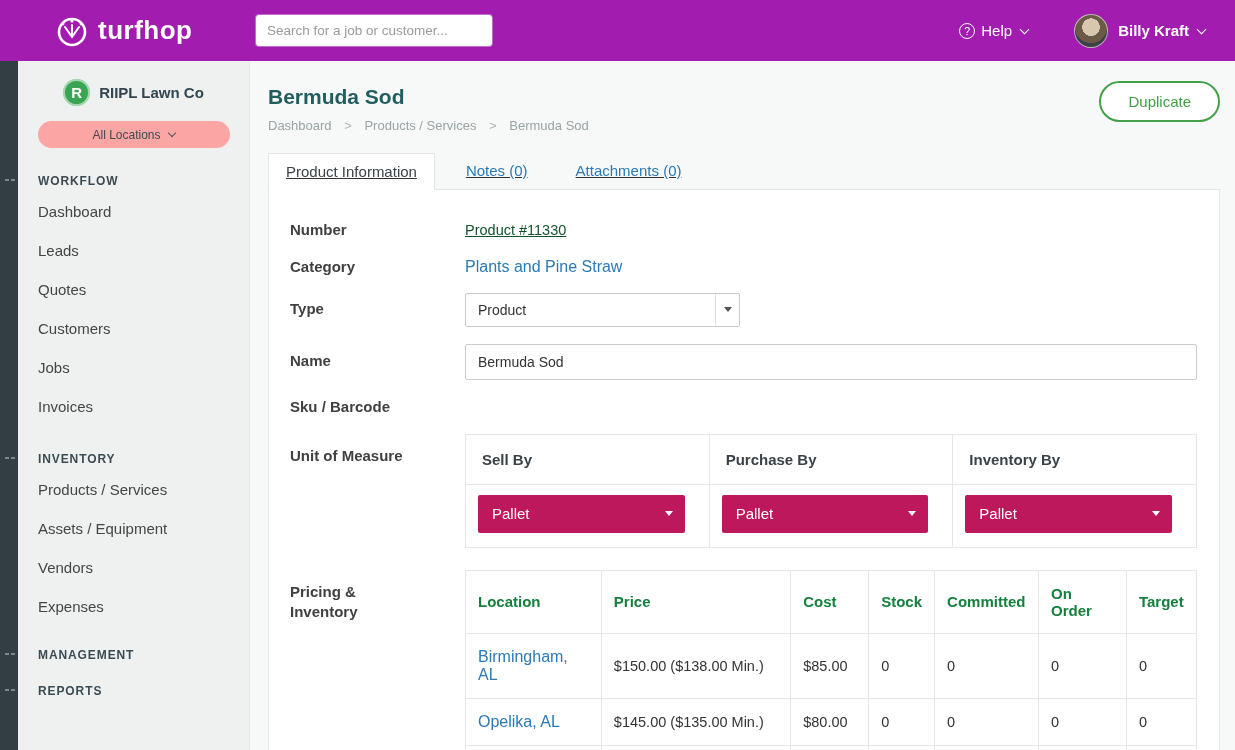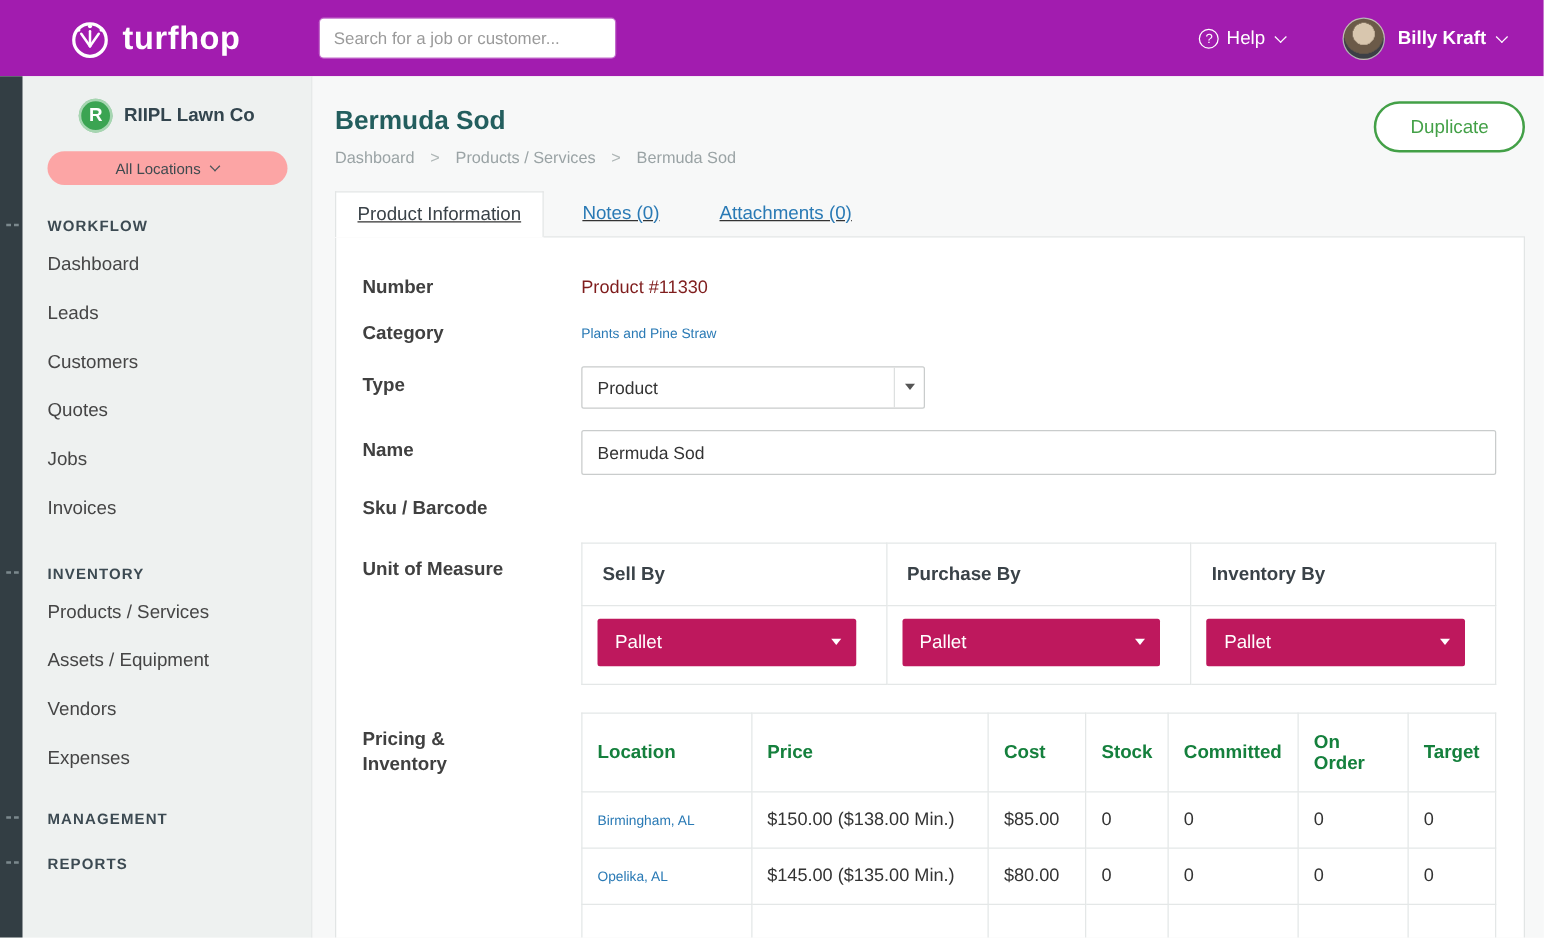--- a/index.html
+++ b/index.html
@@ -63,22 +63,22 @@
   .tab.active { background:#fff; border:1px solid #E2E5E5; border-bottom:1px solid #fff;
     margin-bottom:-1px; color:#3A4248; }
   .tab.inactive { color:#2A7AB5; margin-left:14px; }
 
   .card { background:#fff; border:1px solid #E2E5E5; padding:30px 22px 0 21px; min-height:620px; position:relative; z-index:1; }
 
   .form-row { display:flex; align-items:center; margin-bottom:17px; }
   .form-row.top { align-items:flex-start; }
   .form-label { flex:0 0 175px; font-size:15px; font-weight:bold; color:#404040; line-height:1.35; }
   .form-row.top .form-label { padding-top:12px; }
-  .plain-value { font-size:14.5px; color:#7f1d1d; }
-  .link { color:#2A7AB5; font-size:11px; cursor:pointer; text-decoration:none; }
+  .plain-value { font-size:14.5px; color:#14532d;text-decoration:underline; }
+  .link { color:#2A7AB5; font-size:16px; cursor:pointer; text-decoration:none; }
 
   .select-box { width:275px; height:34px; border:1px solid #C9CCCC; border-radius:2px; background:#fff;
     display:flex; align-items:center; cursor:pointer; }
   .select-box .sel-text { flex:1; padding-left:12px; font-size:14px; color:#333; }
   .select-box .sel-arrow { width:24px; height:100%; border-left:1px solid #DDE0E0;
     display:flex; align-items:center; justify-content:center; }
   .tri-dark { width:0; height:0; border-left:4px solid transparent; border-right:4px solid transparent;
     border-top:5px solid #555; }
 
   .text-input { height:36px; border:1px solid #C9CCCC; border-radius:2px; padding:0 12px;
@@ -154,22 +154,22 @@
         <span>All Locations</span>
         <span class="loc-chev"></span>
       </div>
 
       <div class="section-header">
         <span class="marker"></span>
         <span>WORKFLOW</span>
       </div>
       <div class="nav-item">Dashboard</div>
       <div class="nav-item">Leads</div>
+      <div class="nav-item">Quotes</div>
       <div class="nav-item">Customers</div>
-      <div class="nav-item">Quotes</div>
       <div class="nav-item">Jobs</div>
       <div class="nav-item">Invoices</div>
 
       <div class="section-header">
         <span class="marker"></span>
         <span>INVENTORY</span>
       </div>
       <div class="nav-item">Products / Services</div>
       <div class="nav-item">Assets / Equipment</div>
       <div class="nav-item">Vendors</div>

